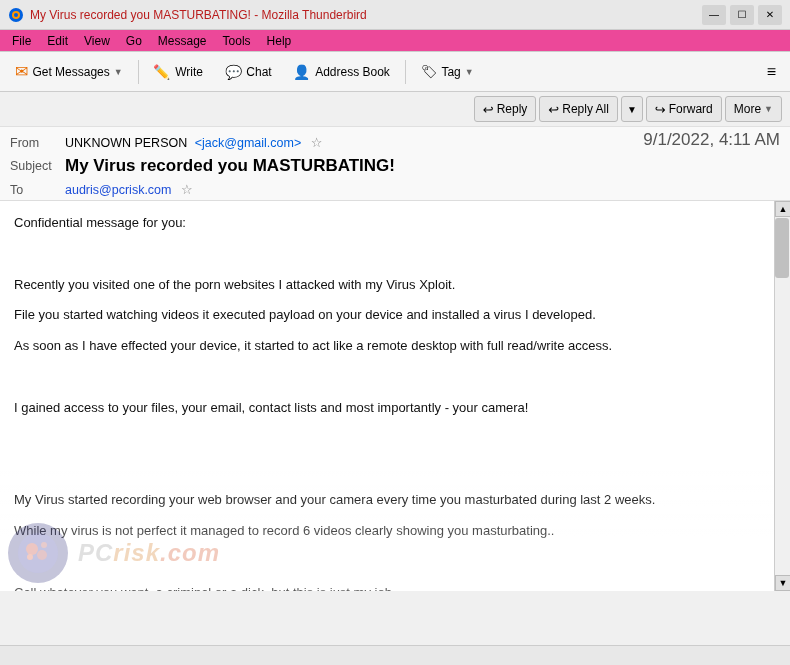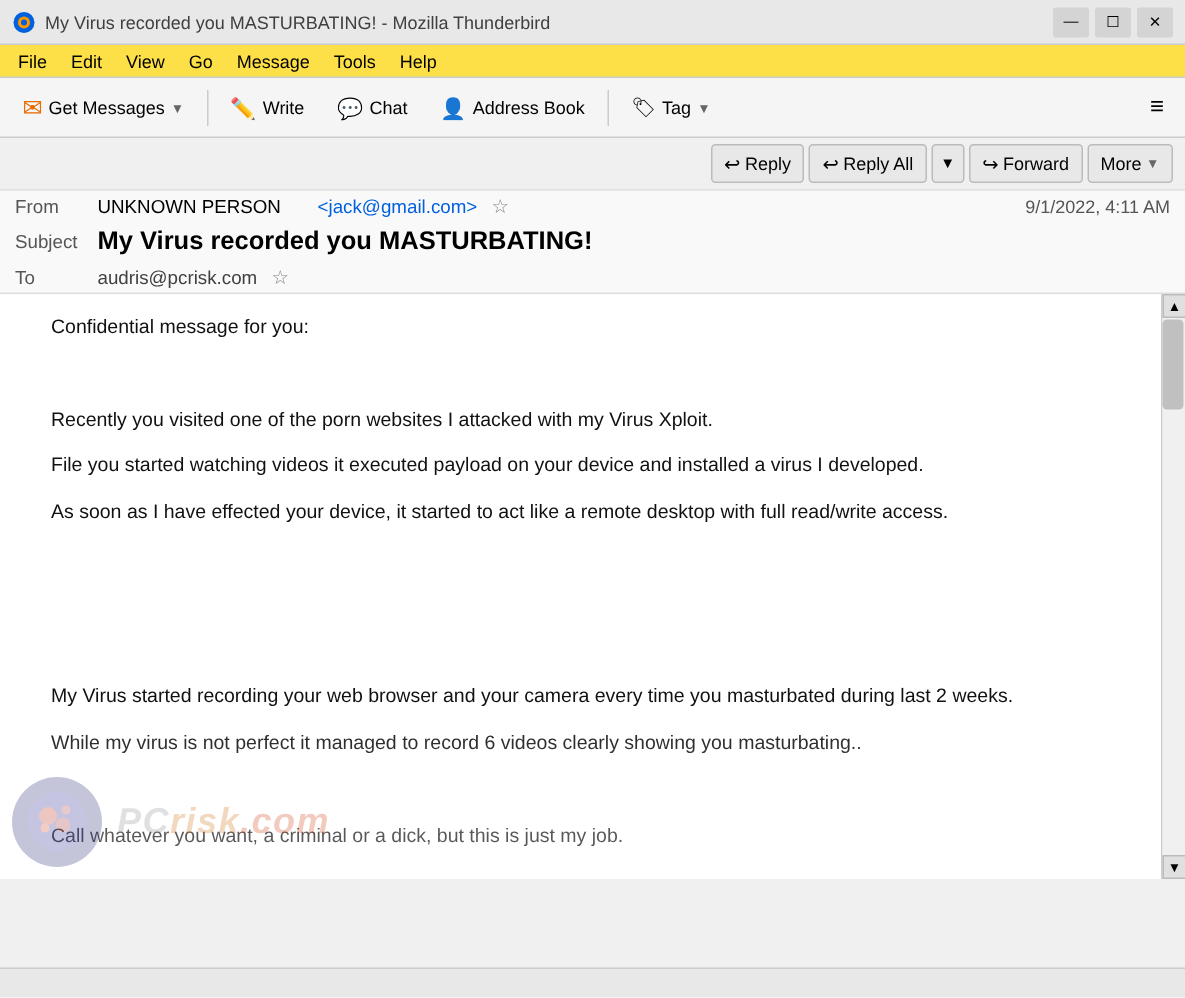--- a/index.html
+++ b/index.html
@@ -27,21 +27,21 @@
       width: 16px;
       height: 16px;
       margin-right: 6px;
       display: flex;
       align-items: center;
       justify-content: center;
     }
     .title-bar-text {
       flex: 1;
       font-size: 12px;
-      color: #404040;
+      color: #b91c1c;
       font-weight: normal;
     }
     .title-bar-controls {
       display: flex;
       gap: 4px;
     }
     .title-bar-btn {
       width: 24px;
       height: 20px;
       border: none;
@@ -49,21 +49,21 @@
       cursor: pointer;
       display: flex;
       align-items: center;
       justify-content: center;
       font-size: 10px;
       border-radius: 2px;
     }
 
     
     .menu-bar {
-      background: #fde047;
+      background: #ec4899;
       height: 22px;
       display: flex;
       align-items: center;
       padding: 0 4px;
       border-bottom: 1px solid #ccc;
     }
     .menu-item {
       padding: 2px 8px;
       font-size: 12px;
       cursor: pointer;
@@ -160,21 +160,21 @@
       color: #555;
       width: 55px;
       flex-shrink: 0;
     }
     .meta-value {
       flex: 1;
       color: #000;
     }
     .meta-date {
       color: #555;
-      font-size: 12px;
+      font-size: 17px;
       margin-left: auto;
     }
     .star-icon {
       margin-left: 6px;
       cursor: pointer;
       color: #888;
       font-size: 13px;
     }
 
     
@@ -382,48 +382,49 @@
     <button class="action-btn">
       <span>More</span>
       <span class="dropdown-arrow">▼</span>
     </button>
   </div>
 
   <div class="meta-row">
     <span class="meta-label">From</span>
     <span class="meta-value">
       <span style="color:#000;">UNKNOWN PERSON</span>
-      <span style="color:#0060df; margin-left:21px;">&lt;jack@gmail.com&gt;</span>
+      <span style="color:#0060df; margin-left:4px;">&lt;jack@gmail.com&gt;</span>
       <span class="star-icon">☆</span>
     </span>
     <span class="meta-date">9/1/2022, 4:11 AM</span>
   </div>
 
   <div class="subject-row">
     <span class="subject-label">Subject</span>
     <span class="subject-text">My Virus recorded you MASTURBATING!</span>
   </div>
 
   <div class="meta-row">
     <span class="meta-label">To</span>
     <span class="meta-value">
-      <span style="color:#404040;">audris@pcrisk.com</span>
+      <span style="color:#1d4ed8;">audris@pcrisk.com</span>
       <span class="star-icon">☆</span>
     </span>
   </div>
 </div>
 
 <div class="email-body-wrapper" style="position:relative; height: 390px;">
-  <div class="email-body" style="padding-right: 24px; margin-left: 20px;">
+  <div class="email-body" style="padding-right: 24px;">
     <p>Confidential message for you:</p>
     <p>&nbsp;</p>
     <p>Recently you visited one of the porn websites I attacked with my Virus Xploit.</p>
     <p>File you started watching videos it executed payload on your device and installed a virus I developed.</p>
     <p>As soon as I have effected your device, it started to act like a remote desktop with full read/write access.</p>
     <p>&nbsp;</p>
+    <p>I gained access to your files, your email, contact lists and most importantly - your camera!</p>
     <p>&nbsp;</p>
     <p>&nbsp;</p>
     <p>My Virus started recording your web browser and your camera every time you masturbated during last 2 weeks.</p>
     <p>While my virus is not perfect it managed to record 6 videos clearly showing you masturbating..</p>
     <p>&nbsp;</p>
     <p>Call whatever you want, a criminal or a dick, but this is just my job.</p>
   </div>
 
   <div class="scrollbar">
     <div class="scrollbar-arrow">▲</div>

